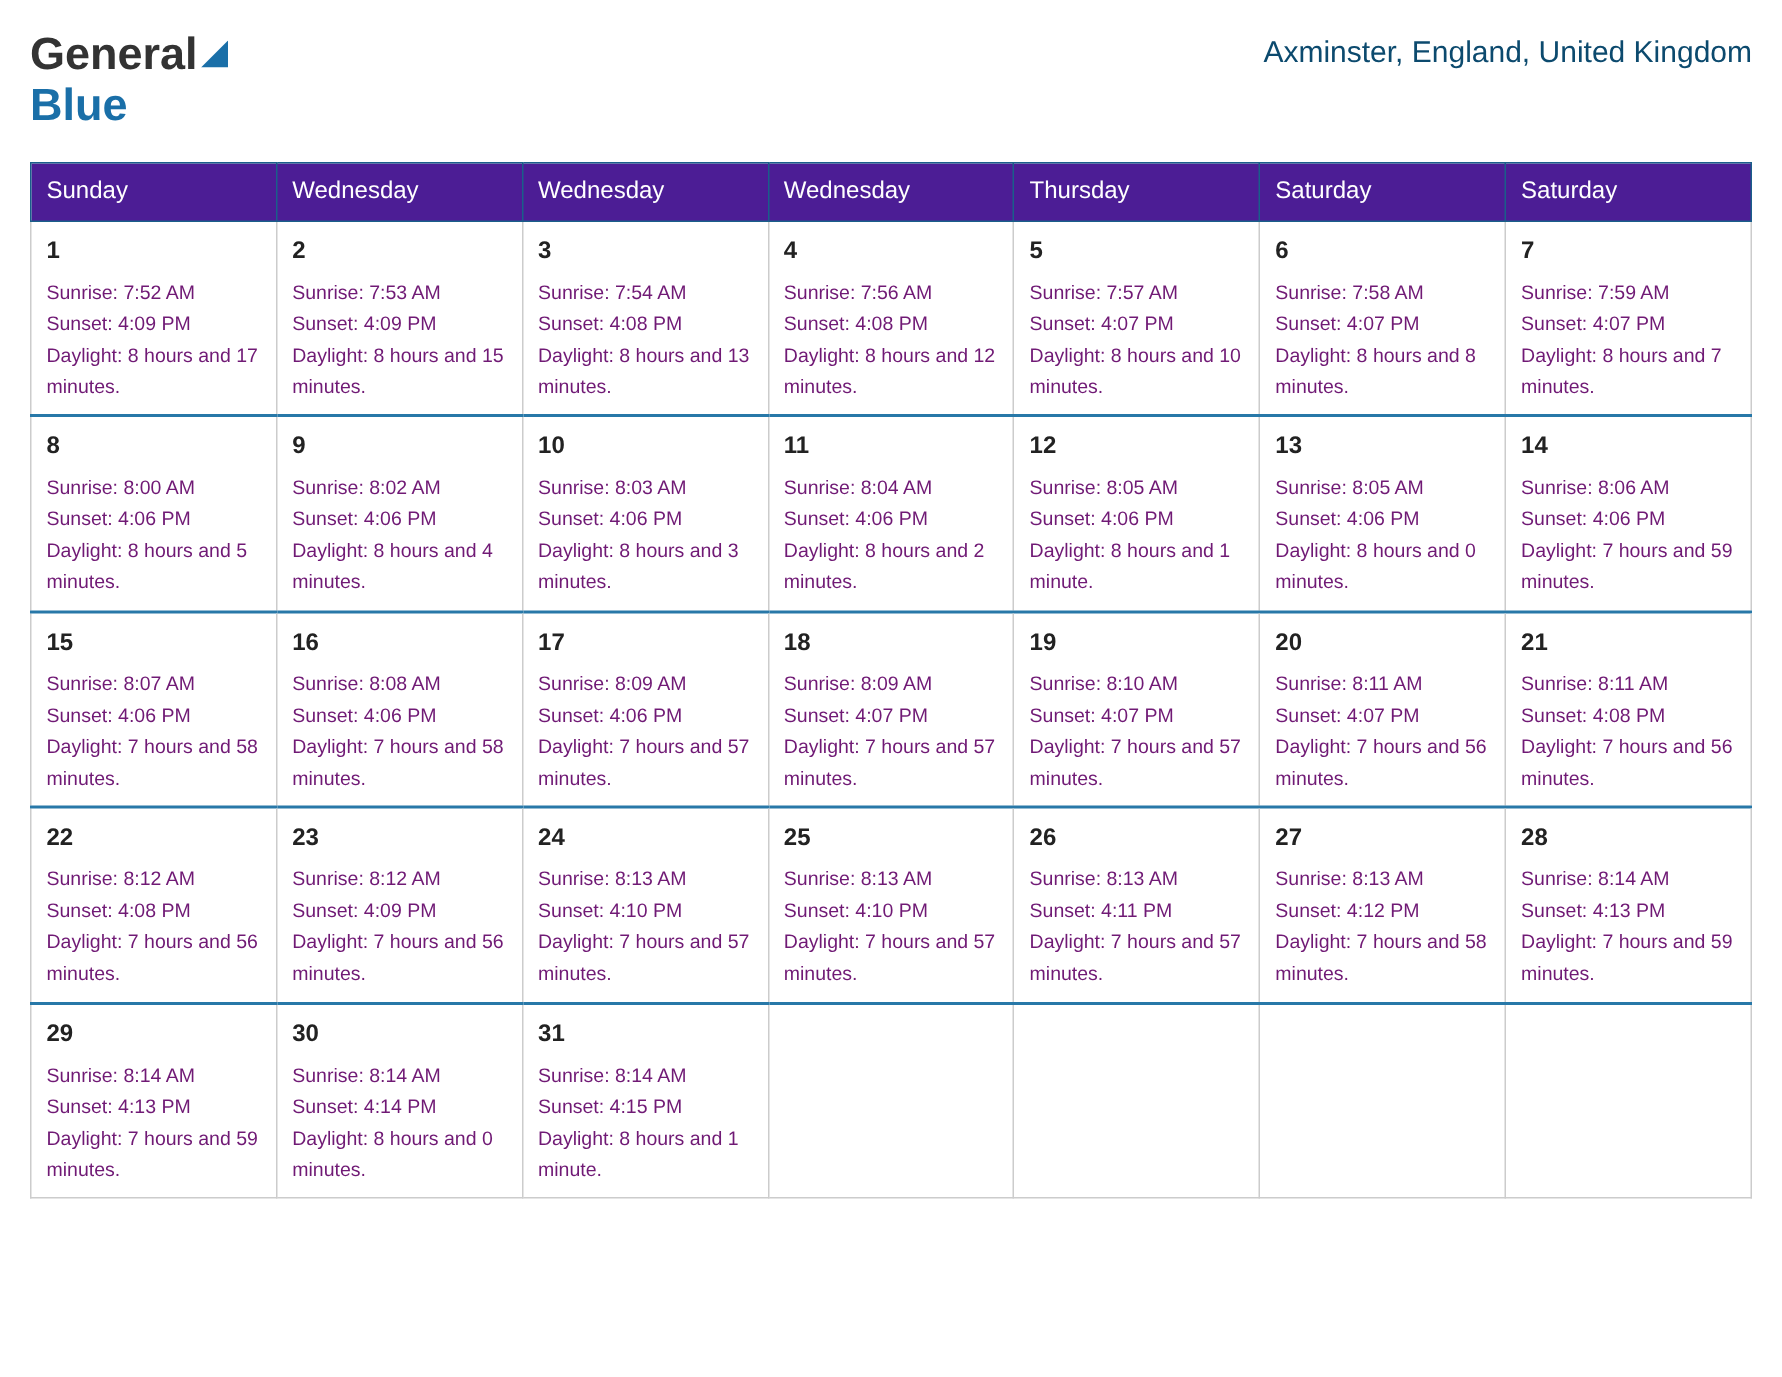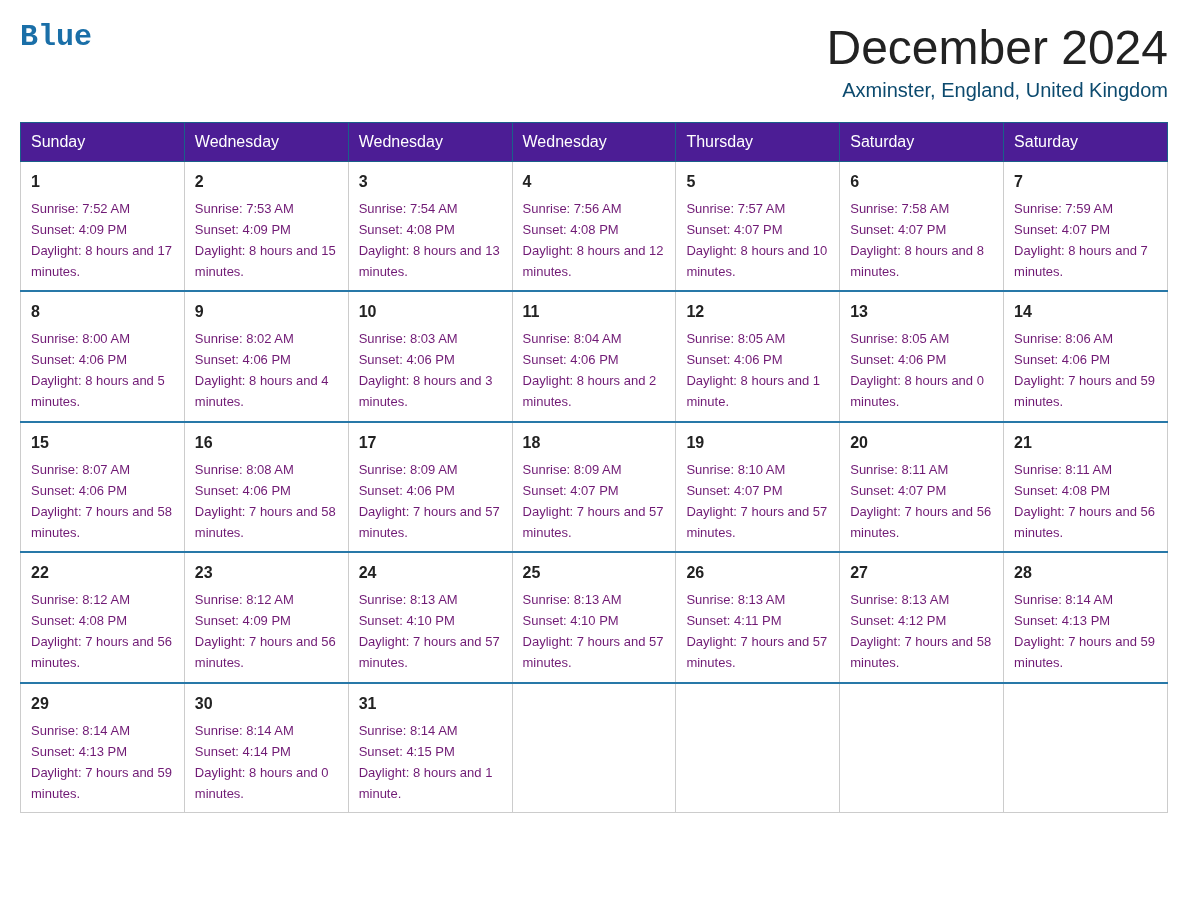--- a/index.html
+++ b/index.html
@@ -77,26 +77,31 @@
     }
     .row-divider td {
       border-top: 2px solid #2878a8;
     }
   </style>
 </head>
 <body>
 
 <div class="header">
   <div class="logo">
+    <div class="logo-line">
+      <span style="font-size:30px;font-weight:bold;color:#333;font-family:Arial,sans-serif;">General</span>
+      <svg width="18" height="18" viewBox="0 0 18 18" style="margin-left:2px;margin-bottom:2px;">
+        <polygon points="0,18 18,18 18,0" fill="#1a6fa8"></polygon>
+      </svg>
+    </div>
     <div>
-      <span style="font-size:30px;font-weight:bold;color:#1a6fa8;font-family:Liberation Mono, monospace;">Blue</span>
+      <span style="font-size:30px;font-weight:bold;color:#1a6fa8;font-family:Liberation Sans, sans-serif;">Blue</span>
     </div>
   </div>
   <div class="title-section">
-    <div class="month-year">December 2024</div>
     <div class="location">Axminster, England, United Kingdom</div>
   </div>
 </div>
 
 <table class="calendar-table">
   <thead>
     <tr>
       <th>Sunday</th>
       <th>Wednesday</th>
       <th>Wednesday</th>

